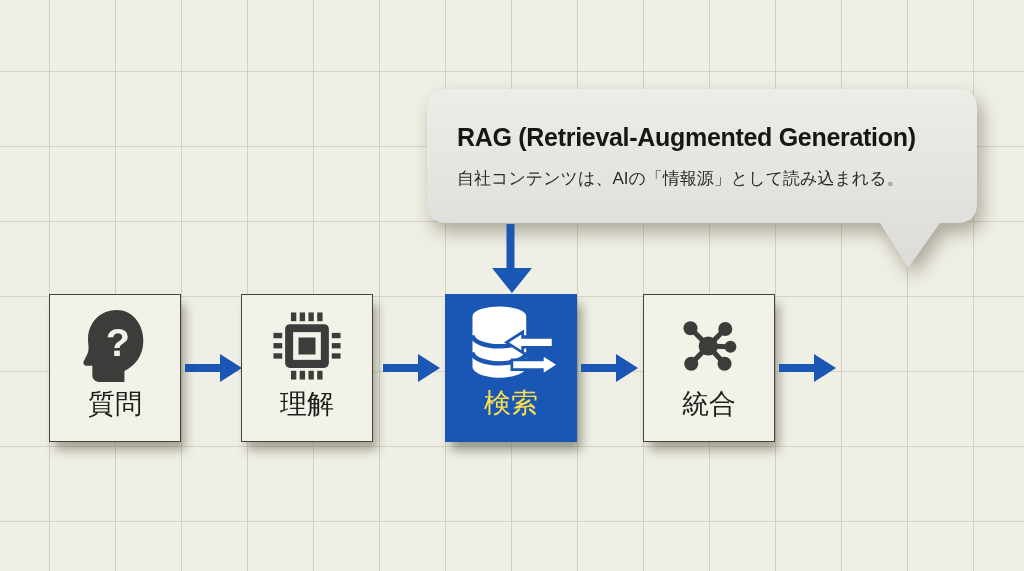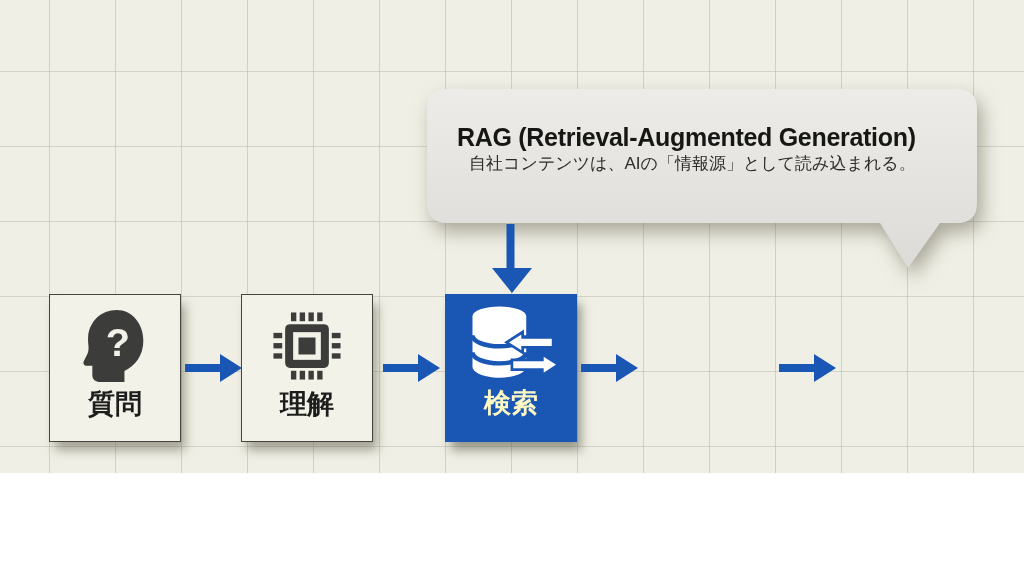--- a/index.html
+++ b/index.html
@@ -1,19 +1,19 @@
 <!DOCTYPE html>
 <html><head>
 <meta charset="utf-8">
 <style>
   html, body { margin: 0; padding: 0; }
   #stage {
     position: relative;
     width: 1024px;
-    height: 473px;
+    height: 571px;
     overflow: hidden;
     background-color: #f0efe5;
     background-image:
       linear-gradient(to right, rgba(183,183,170,0.55) 1px, transparent 1px),
       linear-gradient(to bottom, rgba(183,183,170,0.5) 1px, transparent 1px);
     background-size: 66px 75px;
     background-position: 49px 71px;
     font-family: "Liberation Sans", "DejaVu Sans", sans-serif;
   }
   .step {
@@ -32,48 +32,48 @@
   }
   .step .iconwrap {
     height: 78px;
     display: flex;
     align-items: center;
     justify-content: center;
   }
   .step .label {
     margin-top: 5px;
     font-size: 27px;
-    font-weight: bold;
+    font-weight: normal;
     color: #1d1d1b;
     line-height: 1.1;
     white-space: nowrap;
     text-align: center;
   }
   .step.highlight { background: #1a56b4; border: none; box-shadow: 5px 9px 10px -1px rgba(90,90,75,0.6); }
-  .step.highlight .label { color: #fef9c3; }
+  .step.highlight .label { color: #fde047; }
   .harrow, .varrow { position: absolute; }
   .callout-shape {
     position: absolute;
     left: 420px;
     top: 84px;
     filter: drop-shadow(5px 9px 9px rgba(100,98,80,0.5));
   }
   .callout-text { position: absolute; left: 457px; top: 123px; }
   .callout-title {
     font-size: 25px;
     font-weight: bold;
     color: #161614;
     letter-spacing: -0.3px;
     white-space: nowrap;
   }
   .callout-subtitle {
+    margin-top: 15px;
     font-size: 17px;
     color: #2b2b29;
     white-space: nowrap;
-    text-align: right;
   }
 </style>
 </head>
 <body>
 
 <div id="stage">
 
   <div>
     <svg class="callout-shape" width="570" height="200" viewBox="0 0 570 200">
       <defs>
@@ -155,20 +155,42 @@
       </svg>
     </div>
     <div class="label">検索</div>
   </div>
 
   <svg class="harrow" style="left:581px; top:353px" width="58" height="30" viewBox="0 0 58 30">
     <rect x="0" y="11" width="37" height="8" fill="#1a56b4"></rect>
     <polygon points="35,1 35,29 57,15" fill="#1a56b4"></polygon>
   </svg>
 
+  <div class="step" style="left:643px">
+    <div class="iconwrap">
+      <svg width="74" height="74" viewBox="0 0 100 100">
+        <g stroke="#3c3c3a" stroke-width="7">
+          <line x1="49" y1="50" x2="26" y2="27"></line>
+          <line x1="49" y1="50" x2="71" y2="28"></line>
+          <line x1="49" y1="50" x2="76" y2="51"></line>
+          <line x1="49" y1="50" x2="70" y2="73"></line>
+          <line x1="49" y1="50" x2="27" y2="73"></line>
+        </g>
+        <g fill="#3c3c3a">
+          <circle cx="49" cy="50" r="13"></circle>
+          <circle cx="25" cy="26" r="9.5"></circle>
+          <circle cx="72" cy="27" r="9.5"></circle>
+          <circle cx="79" cy="51" r="8"></circle>
+          <circle cx="71" cy="74" r="9.5"></circle>
+          <circle cx="26" cy="74" r="9.5"></circle>
+        </g>
+      </svg>
+    </div>
+    <div class="label">統合</div>
+  </div>
 
   <svg class="harrow" style="left:779px; top:353px" width="58" height="30" viewBox="0 0 58 30">
     <rect x="0" y="11" width="37" height="8" fill="#1a56b4"></rect>
     <polygon points="35,1 35,29 57,15" fill="#1a56b4"></polygon>
   </svg>
 
 
 </div>
 
 </body></html>

